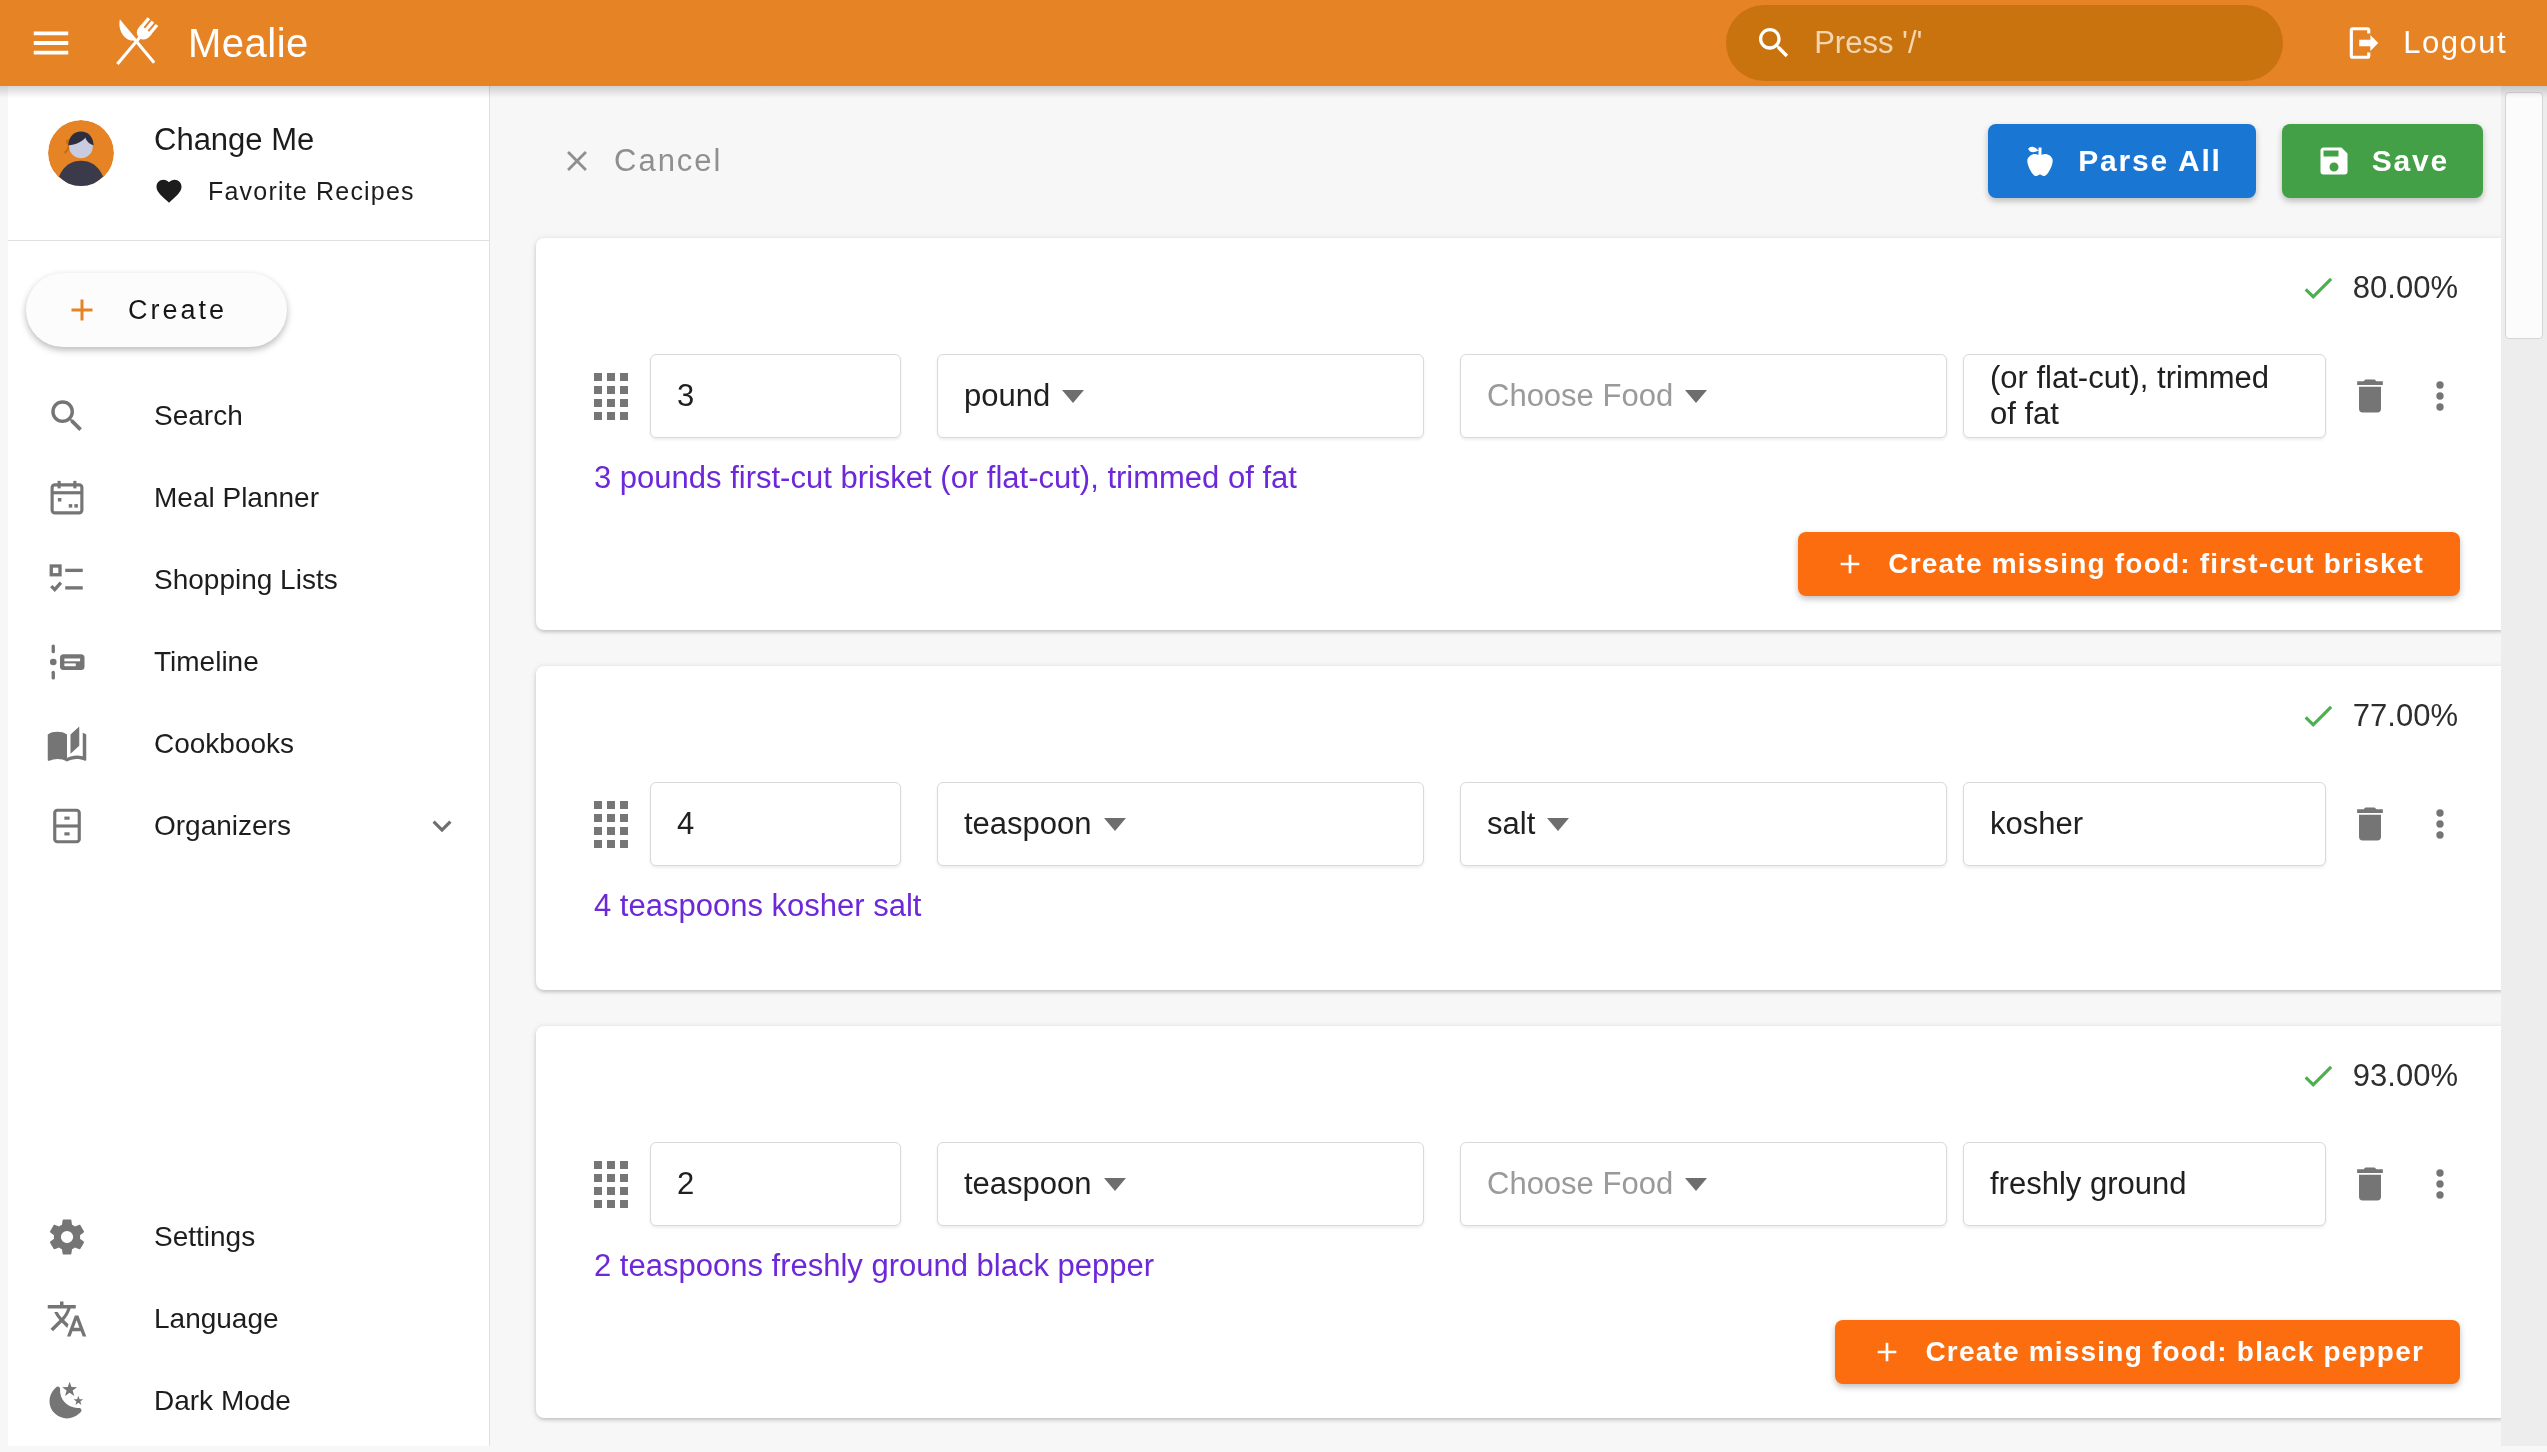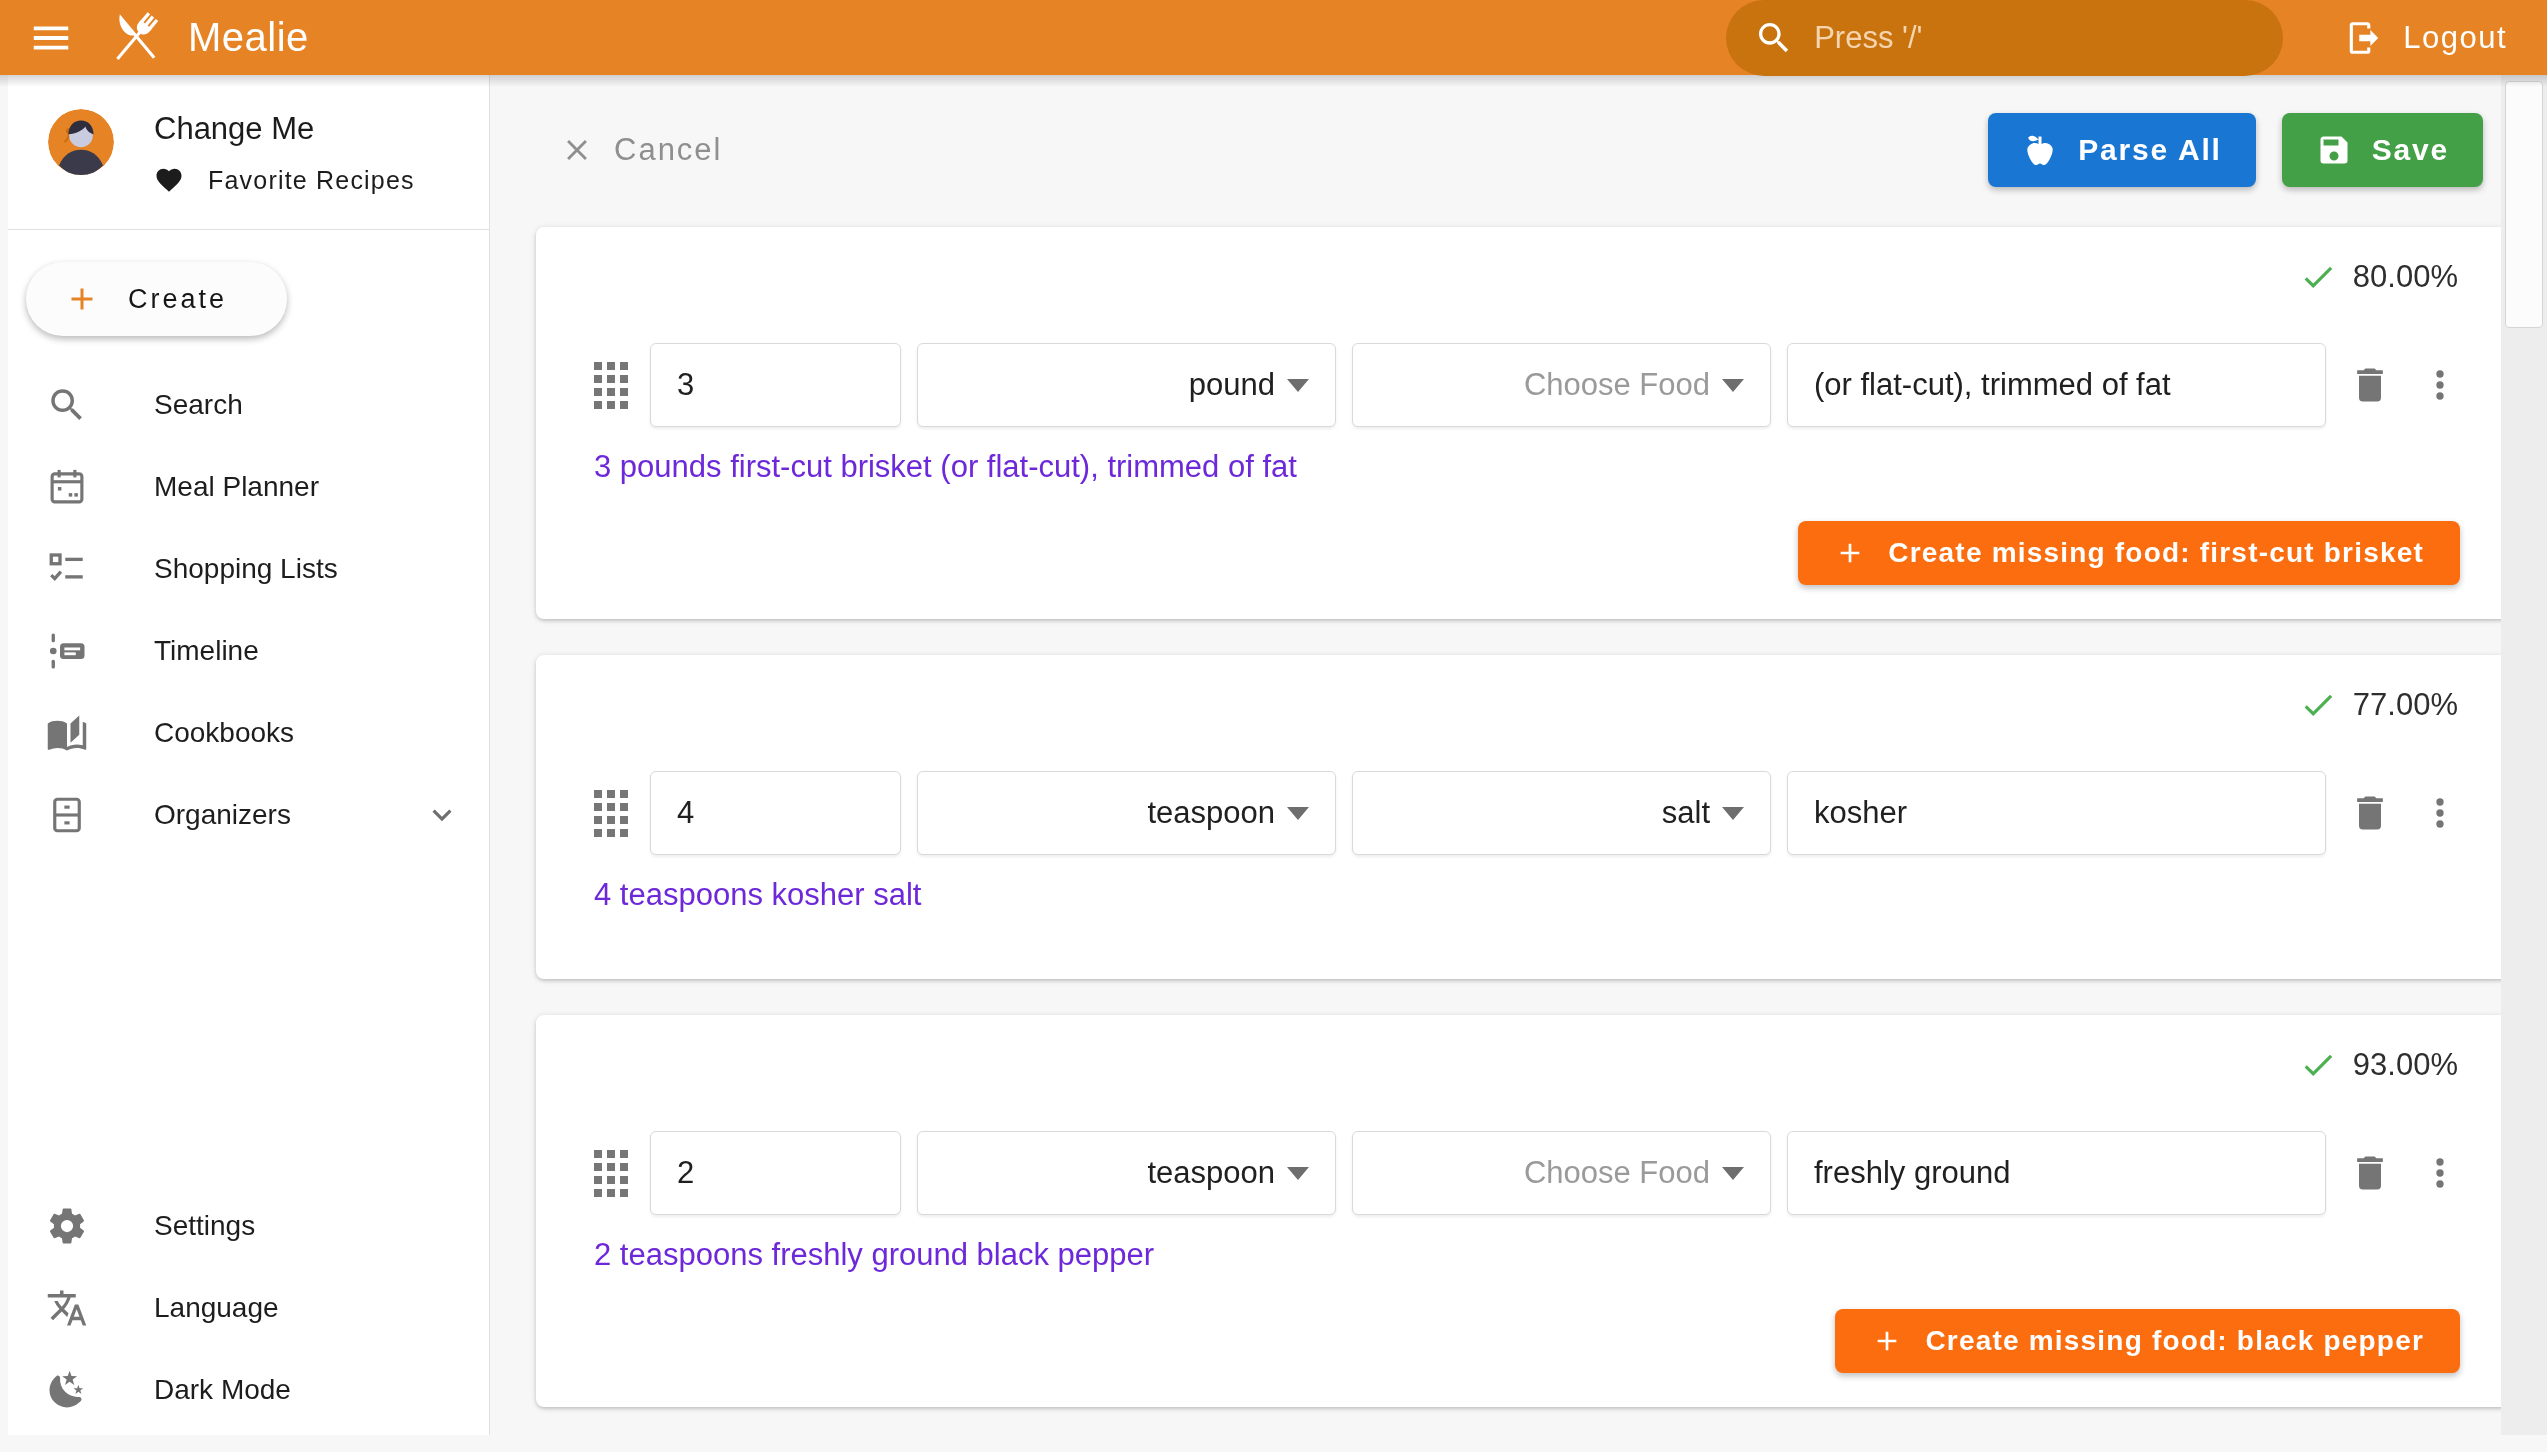--- a/index.html
+++ b/index.html
@@ -12,21 +12,21 @@
     --icon-grey:#757575;
     --text-dark:#212121;
     --border:#D9D9D9;
   }
   *{box-sizing:border-box;margin:0;padding:0;}
   html,body{width:2547px;height:1453px;overflow:hidden;}
   body{font-family:"Liberation Sans",sans-serif;background:#F7F7F7;color:var(--text-dark);}
   svg{display:block;}
 
   
-  .appbar{height:75px;background:var(--primary);display:flex;align-items:center;padding-left:22px;position:relative;z-index:5;}
+  .appbar{height:86px;background:var(--primary);display:flex;align-items:center;padding-left:22px;position:relative;z-index:5;}
   .hamburger{width:58px;height:58px;background:none;border:none;color:#fff;cursor:pointer;display:flex;align-items:center;justify-content:center;}
   .hamburger svg{width:46px;height:46px;}
   .logo{width:62px;height:62px;margin-left:24px;}
   .app-title{color:#fff;font-size:40px;font-weight:500;letter-spacing:0.5px;margin-left:22px;}
   .search-pill{margin-left:auto;width:557px;height:76px;border-radius:38px;background:var(--search-pill);display:flex;align-items:center;padding:0 28px;gap:20px;cursor:text;}
   .search-pill svg{width:40px;height:40px;color:#fff;}
   .search-ph{font-size:31px;color:rgba(255,238,216,.8);}
   .logout-btn{display:flex;align-items:center;gap:20px;background:none;border:none;color:#fff;font-family:inherit;font-size:31px;font-weight:500;letter-spacing:1.5px;margin:0 40px 0 62px;cursor:pointer;}
   .logout-btn svg{width:38px;height:38px;}
 
@@ -71,21 +71,21 @@
   #cards .card:first-child{margin-top:40px;}
   .conf-row{display:flex;justify-content:flex-end;align-items:center;gap:16px;padding:28px 50px 0 8px;height:72px;}
   .conf-row svg{width:38px;height:38px;color:var(--check);}
   .conf-text{font-size:31px;color:#2e2e2e;}
   .fields{display:flex;align-items:center;margin:44px 46px 0 58px;}
   .drag-handle{display:inline-grid;grid-template-columns:repeat(3,8px);grid-auto-rows:8px;gap:5px;margin-right:22px;cursor:grab;flex-shrink:0;}
   .drag-handle i{background:#767676;}
   .field{height:84px;border:1px solid var(--border);border-radius:6px;background:#fff;box-shadow:0 2px 3px rgba(0,0,0,.07);display:flex;align-items:center;padding:0 26px;font-size:31px;color:#202020;}
   .field.ph, .ph{color:#9A9A9A;}
   .qty{width:251px;margin-right:16px;cursor:text;}
-  .select{width:419px;margin-right:16px;justify-content:flex-end;cursor:pointer;}
+  .select{width:487px;margin-right:16px;justify-content:flex-start;cursor:pointer;margin-left:20px;}
   .select .arrow{width:0;height:0;border-left:11px solid transparent;border-right:11px solid transparent;border-top:13px solid #6E6E6E;margin-left:12px;flex-shrink:0;}
   .note{flex:1;margin-right:22px;cursor:text;}
   .icon-btn{background:none;border:none;color:var(--icon-grey);cursor:pointer;flex-shrink:0;}
   .icon-btn.trash{margin-right:26px;}
   .icon-btn svg{width:44px;height:44px;}
   .parsed{margin:22px 58px 0 58px;font-size:31px;color:#6d28d9;padding-bottom:36px;}
   .missing-row{display:flex;justify-content:flex-end;padding:0 48px 34px 0;}
   .missing-btn{display:flex;align-items:center;gap:22px;height:64px;padding:0 36px;border:none;border-radius:8px;background:var(--accent);color:#fff;font-family:inherit;font-size:28px;font-weight:700;letter-spacing:1.2px;box-shadow:0 3px 6px rgba(0,0,0,.25);cursor:pointer;}
   .missing-btn svg{width:32px;height:32px;}
   .card.no-btn .parsed{padding-bottom:66px;}

